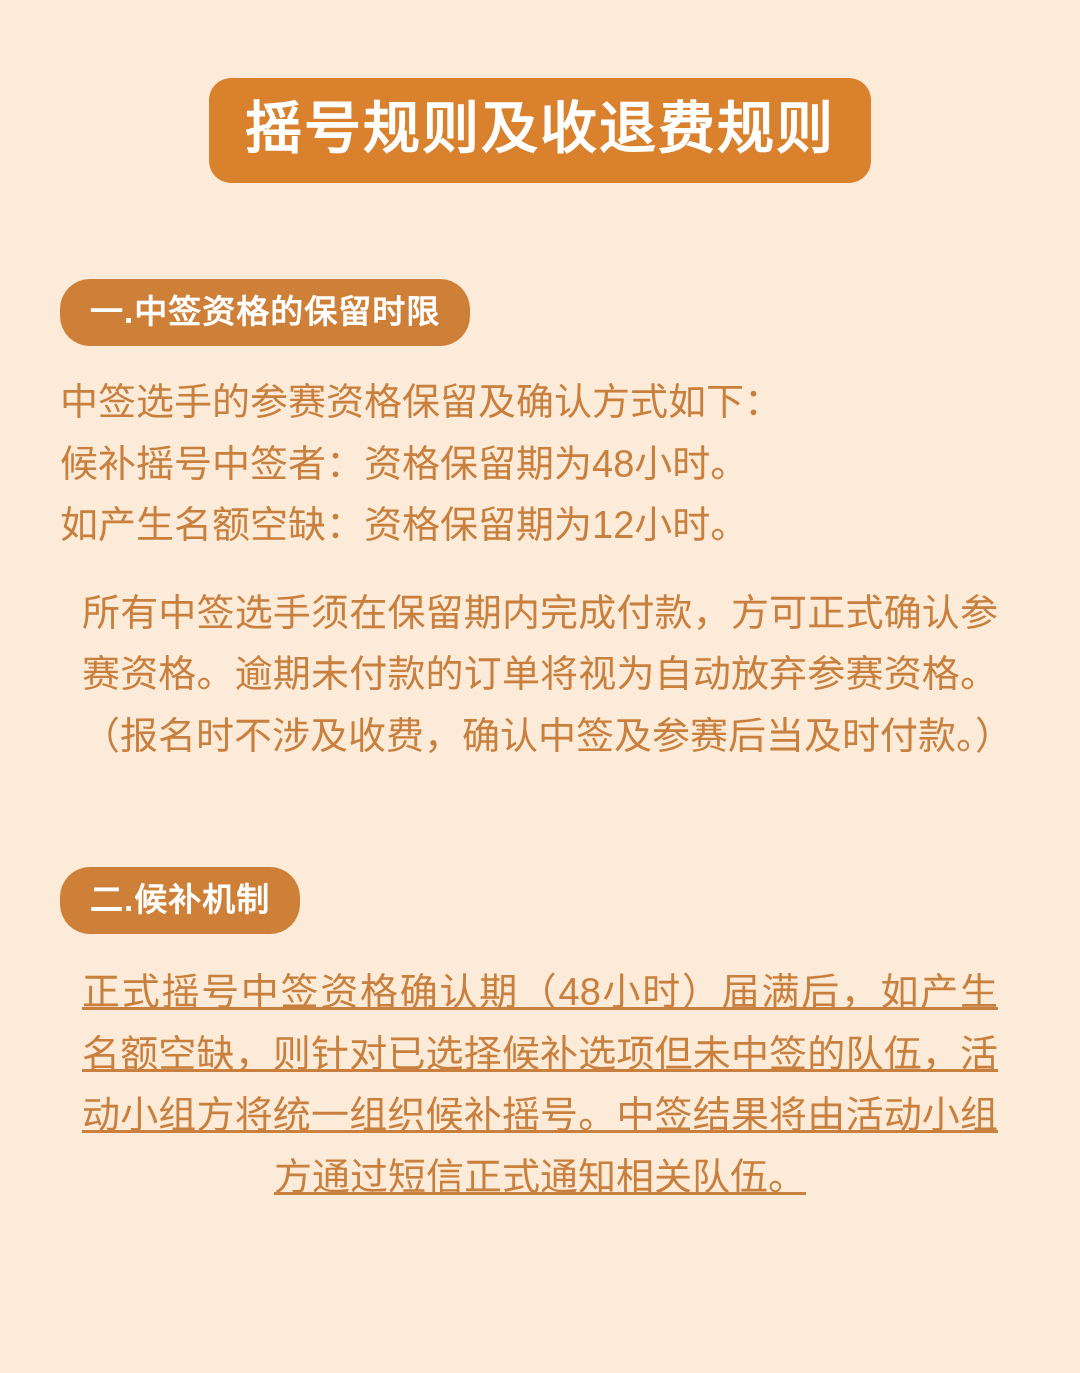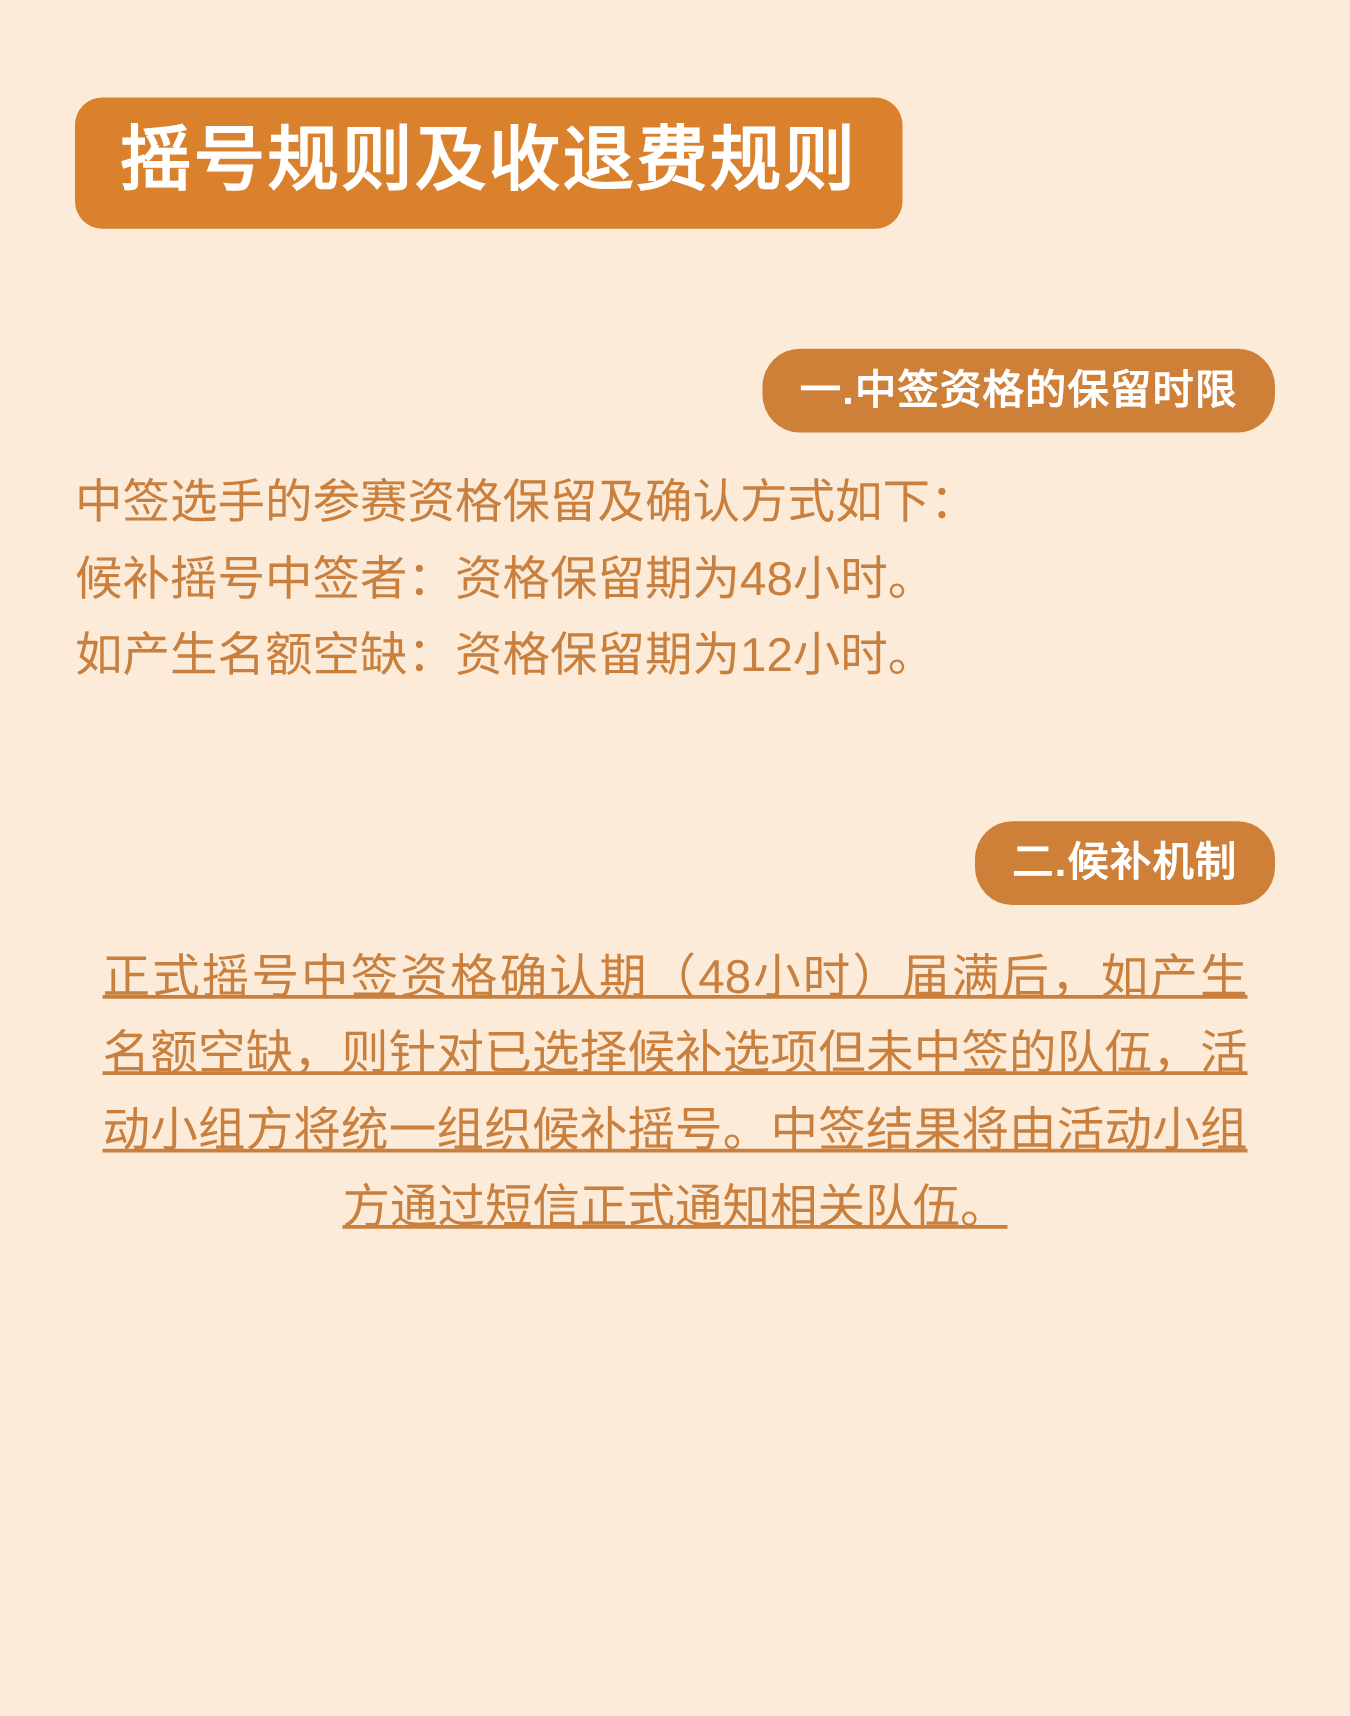--- a/index.html
+++ b/index.html
@@ -18,38 +18,39 @@
     width: 1080px;
     height: 1373px;
     background: #FCEBD8;
     box-sizing: border-box;
     padding: 0 60px;
   }
 
   
   .title-wrap {
     display: flex;
+    justify-content: center;
     margin-top: 78px;
   }
   .main-title {
     background: #D9812C;
     color: #FFFFFF;
     font-size: 57px;
     font-weight: bold;
     letter-spacing: 2px;
     line-height: 1;
     padding: 22px 36px 26px 36px;
     border-radius: 22px;
     white-space: nowrap;
   }
 
   
   .section-head-wrap {
     display: flex;
-    justify-content: flex-end;
+    justify-content: flex-start;
   }
   .section-head {
     background: #CE7F38;
     color: #FFFFFF;
     font-size: 33px;
     font-weight: bold;
     letter-spacing: 1px;
     line-height: 1;
     padding: 16px 30px 18px 30px;
     border-radius: 30px;
@@ -93,20 +94,23 @@
   <div class="section-head-wrap sec1-head-wrap">
     <div class="section-head">一.中签资格的保留时限</div>
   </div>
 
   <div class="body-block">
     <p>中签选手的参赛资格保留及确认方式如下：</p>
     <p>候补摇号中签者：资格保留期为48小时。</p>
     <p>如产生名额空缺：资格保留期为12小时。</p>
   </div>
 
+  <div class="body-block justified">
+    <p>所有中签选手须在保留期内完成付款，方可正式确认参赛资格。逾期未付款的订单将视为自动放弃参赛资格。（报名时不涉及收费，确认中签及参赛后当及时付款。）</p>
+  </div>
 
   <div class="section-head-wrap sec2-head-wrap">
     <div class="section-head">二.候补机制</div>
   </div>
 
   <div class="body-block justified sec2-body">
     <p>正式摇号中签资格确认期（48小时）届满后，如产生名额空缺，则针对已选择候补选项但未中签的队伍，活动小组方将统一组织候补摇号。中签结果将由活动小组方通过短信正式通知相关队伍。</p>
   </div>
 
 </div>

